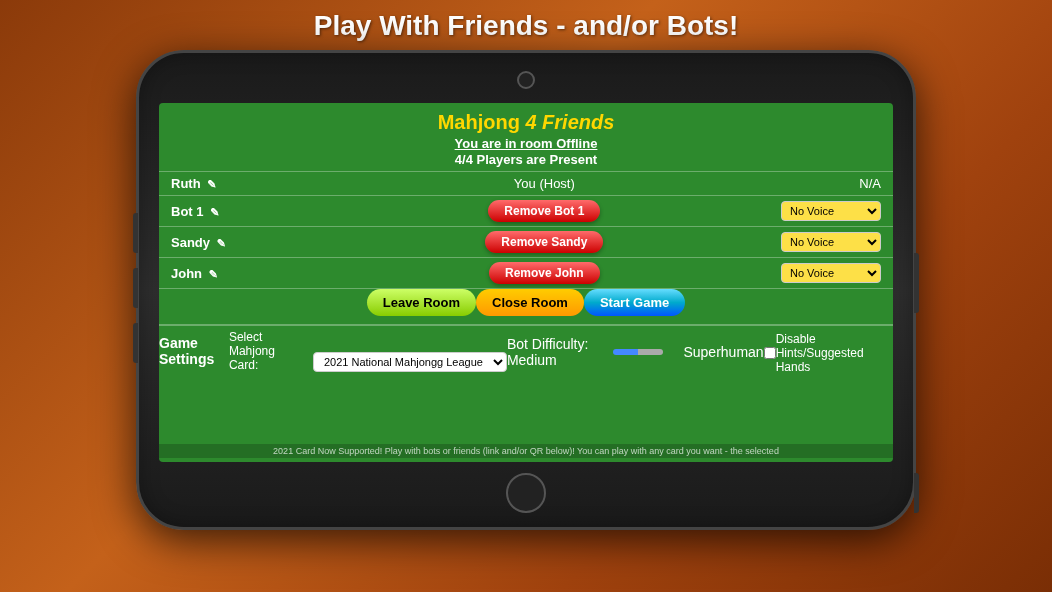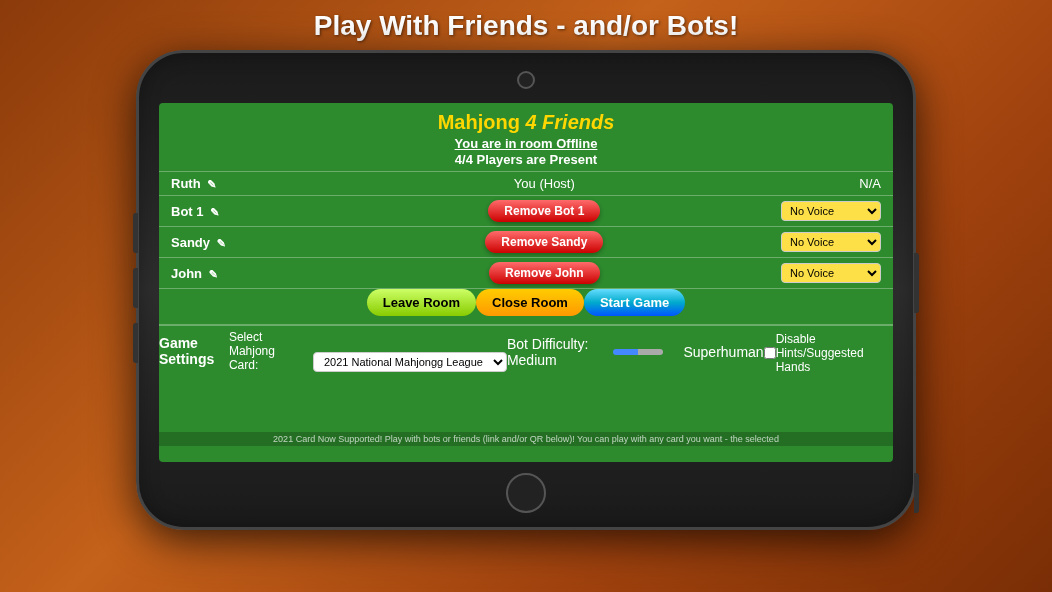--- a/index.html
+++ b/index.html
@@ -334,21 +334,21 @@
       display: flex;
       align-items: center;
       gap: 0;
     }
     .hint-checkbox {
       width: 12px;
       height: 12px;
     }
     .bottom-note {
       position: absolute;
-      bottom: 16px;
+      bottom: 4px;
       left: 0;
       right: 0;
       background: rgba(0,0,0,0.2);
       color: rgba(255,255,255,0.7);
       font-size: 9px;
       padding: 2px 8px;
       text-align: center;
       white-space: nowrap;
       overflow: hidden;
       text-overflow: ellipsis;

